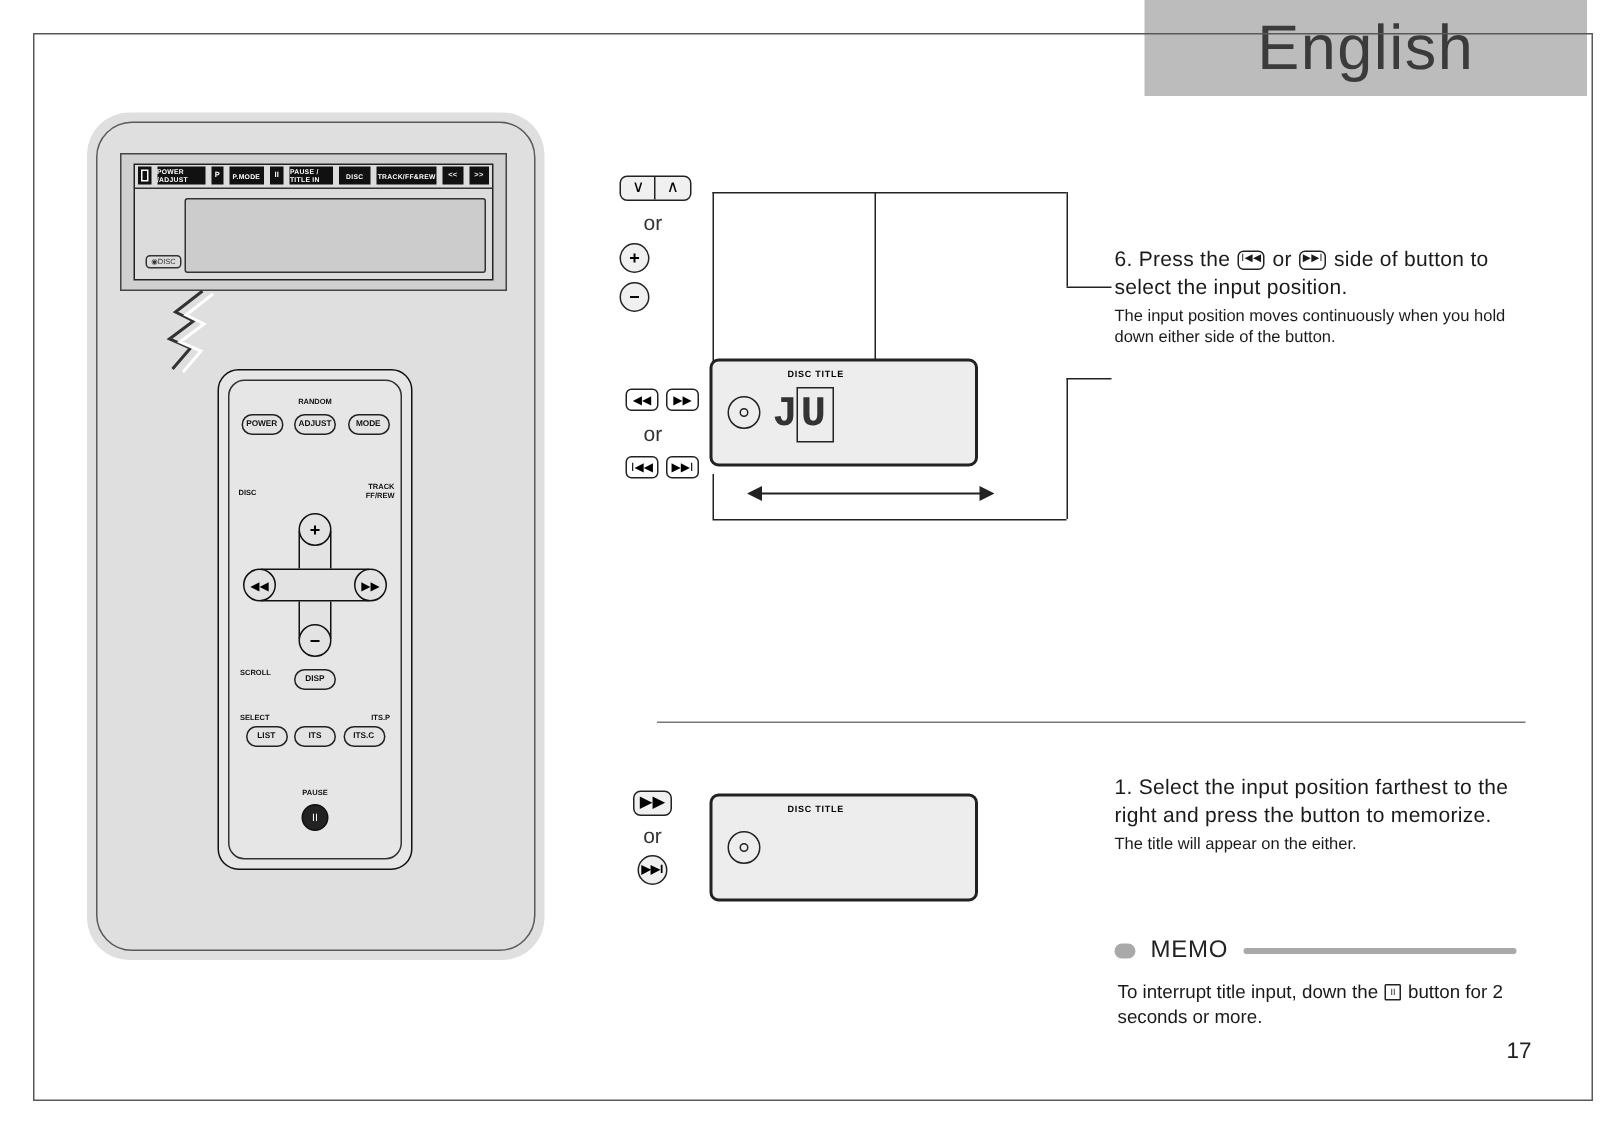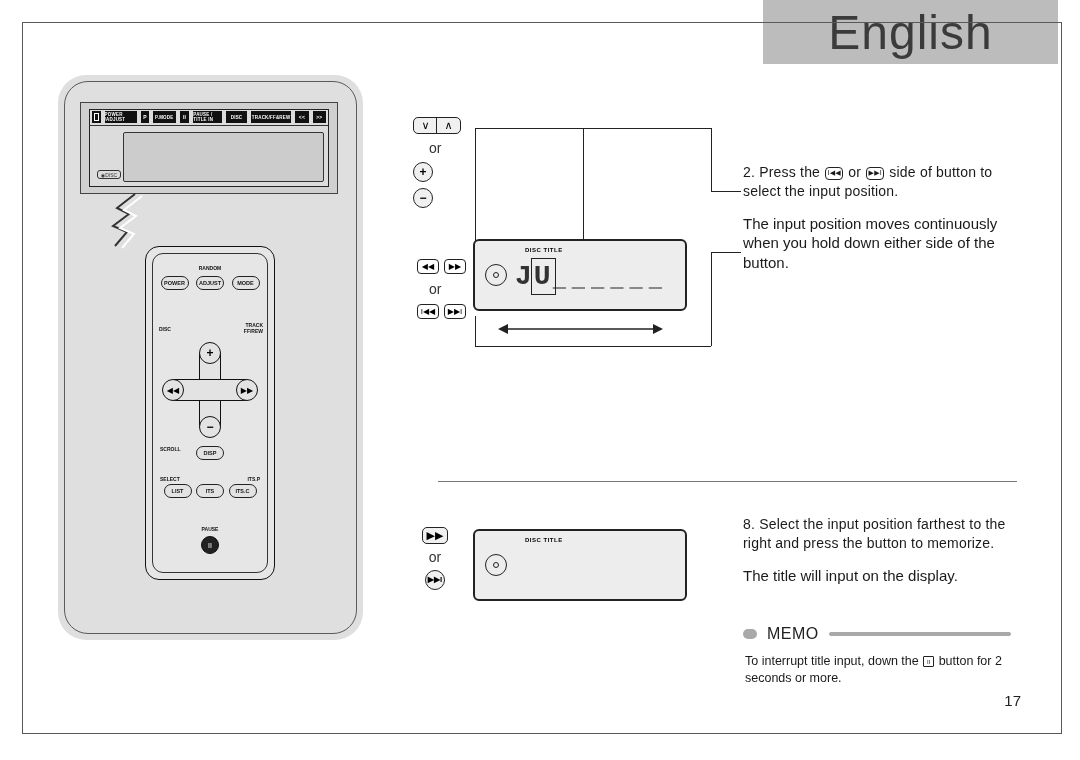--- a/index.html
+++ b/index.html
@@ -1,19 +1,19 @@
 <!DOCTYPE html>
 <html><head>
 <meta charset="utf-8">
 <style>
   * { box-sizing: border-box; margin: 0; padding: 0; }
   html, body { width: 1080px; height: 760px; background: #fff; font-family: Arial, Helvetica, sans-serif; }
   .page { position: relative; width: 1080px; height: 760px; background: #fff; }
   .frame { position: absolute; left: 22px; top: 22px; width: 1040px; height: 712px; border: 1px solid #595959; }
-  .lang-tab { position: absolute; right: 22px; top: 0; width: 295px; height: 64px; background: #bcbcbc; display: flex; align-items: center; justify-content: center; font-size: 48px; color: #3b3b3b; letter-spacing: 1px; font-weight: 400; }
+  .lang-tab { position: absolute; right: 22px; top: 0; width: 295px; height: 64px; background: #bcbcbc; display: flex; align-items: center; justify-content: center; font-size: 42px; color: #3b3b3b; letter-spacing: 1px; font-weight: 400; }
   .inner { position: absolute; left: 20px; top: 50px; right: 20px; bottom: 0; }
 
   
   .device-panel { position: absolute; left: 15px; top: 2px; width: 305px; height: 565px; border-radius: 28px; background: #dfdfdf; }
   .device-panel-inner { position: absolute; left: 6px; top: 6px; right: 6px; bottom: 6px; border-radius: 24px; border: 1px solid #5a5a5a; }
 
   
   .headunit { position: absolute; left: 15px; top: 20px; width: 258px; height: 92px; background: #d0d0d0; border: 1px solid #444; }
   .hu-inner { position: absolute; left: 8px; top: 6px; right: 8px; bottom: 6px; border: 1.5px solid #222; background: #dcdcdc; }
   .hu-top { height: 16px; display: flex; gap: 4px; padding: 1px 2px; border-bottom: 1px solid #333; }
@@ -66,21 +66,21 @@
   .icn { border:1px solid #222; border-radius:5px; background:#f0f0f0; display:flex;align-items:center;justify-content:center;font-size:11px;line-height:1;padding:0 4px;height:17px;}
   .icn.rect{width:48px;}
   .icn.circ{width:20px;height:20px;border-radius:50%;font-size:12px;font-weight:bold;}
   .icn.dbl{display:flex;gap:5px;background:none;border:none;}
   .icn.dbl span{border:1px solid #222;border-radius:4px;width:22px;height:15px;display:flex;align-items:center;justify-content:center;font-size:8px;}
 
   .connector { position:absolute; border-top:1px solid #222; }
   .connector.v { border-top:none; border-left:1px solid #222; }
 
   
-  .lcd { position:absolute; width:214px; height:72px; border:2px solid #222; border-radius:6px; background:#ededed; overflow:hidden;}
+  .lcd { position:absolute; width:179px; height:72px; border:2px solid #222; border-radius:6px; background:#ededed; overflow:hidden;}
   .lcd .tiny { position:absolute; top:6px; left:50px; font-size:6px; font-weight:bold; letter-spacing:0.5px; }
   .lcd .disc-icon{position:absolute;left:10px;top:50%;transform:translateY(-50%);width:22px;height:22px;border:1.2px solid #222;border-radius:50%;}
   .lcd .disc-icon::after{content:"";position:absolute;inset:7px;border:1px solid #222;border-radius:50%;}
   .lcd .txt { position:absolute; left:40px; top:20px; font-family:'Courier New',monospace; font-size:28px; font-weight:bold; letter-spacing:2px; color:#333;}
   .lcd .cursor { display:inline-block; position:relative; }
   .lcd .cursor::after{content:""; position:absolute; left:-3px; right:-3px; top:-3px; bottom:-3px; border:1.2px solid #222;}
   .lcd .dashes { font-size:22px; letter-spacing:6px; color:#888; font-family:monospace;}
   .lcd1 { left:430px; top:166px; }
   .lcd2 { left:430px; top:456px; }
 
@@ -88,21 +88,21 @@
   .arrow-lr svg{width:100%;height:100%;}
 
   .hr { position:absolute; left:395px; right:24px; top:408px; border-top:1px solid #777; }
 
   .mid2 { position:absolute; left:379px; top:454px; display:flex; flex-direction:column; align-items:center; gap:5px;}
 
   
   .rcol { position:absolute; left:700px; right:28px; top:90px; }
   .step { margin-bottom:12px; }
   .step .main { font-size:14px; color:#1a1a1a; line-height:1.38; letter-spacing:0.2px;}
-  .step .sub { font-size:15px; color:#1a1a1a; line-height:1.32; margin-top:12px;}
+  .step .sub { font-size:11px; color:#1a1a1a; line-height:1.32; margin-top:2px;}
   .inline-icn { display:inline-flex; vertical-align:middle; width:18px;height:13px;border:1px solid #222;border-radius:4px;align-items:center;justify-content:center;font-size:7px;margin:0 1px;}
   .inline-circ { display:inline-flex; vertical-align:middle; width:15px;height:15px;border:1px solid #222;border-radius:50%;align-items:center;justify-content:center;font-size:10px;margin:0 1px;font-weight:bold;}
   .inline-sq { display:inline-flex; vertical-align:middle; width:11px;height:11px;border:1px solid #222;border-radius:1px;align-items:center;justify-content:center;font-size:6px;margin:0 1px;}
 
   .rcol2 { position:absolute; left:700px; right:28px; top:442px; }
 
   .memo { position:absolute; left:700px; right:30px; top:552px; }
   .memo-hd { display:flex; align-items:center; gap:10px; margin-bottom:10px;}
   .memo-hd .dot{width:14px;height:10px;border-radius:5px;background:#a9a9a9;}
   .memo-hd .line{flex:1;height:4px;border-radius:2px;background:#a9a9a9;}
@@ -242,30 +242,30 @@
       </div>
 
       <div class="lcd lcd2">
         <div class="tiny">DISC TITLE</div>
         <div class="disc-icon"></div>
       </div>
 
       <div class="rcol">
         <div class="step">
           <div class="main">
-            <span>2. Press the </span><span class="inline-icn">I◀◀</span><span> or </span><span class="inline-icn">▶▶I</span><span> side of button to select the input position.</span>
+            <span>6. Press the </span><span class="inline-icn">I◀◀</span><span> or </span><span class="inline-icn">▶▶I</span><span> side of button to select the input position.</span>
           </div>
           <div class="sub">The input position moves continuously when you hold down either side of the button.</div>
         </div>
       </div>
 
       <div class="rcol2">
         <div class="step">
-          <div class="main">8. Select the input position farthest to the right and press the button to memorize.</div>
-          <div class="sub">The title will input on the display.</div>
+          <div class="main">1. Select the input position farthest to the right and press the button to memorize.</div>
+          <div class="sub">The title will appear on the either.</div>
         </div>
       </div>
 
       <div class="memo">
         <div class="memo-hd">
           <div class="dot"></div>
           <div class="label">MEMO</div>
           <div class="line"></div>
         </div>
         <div class="body">

